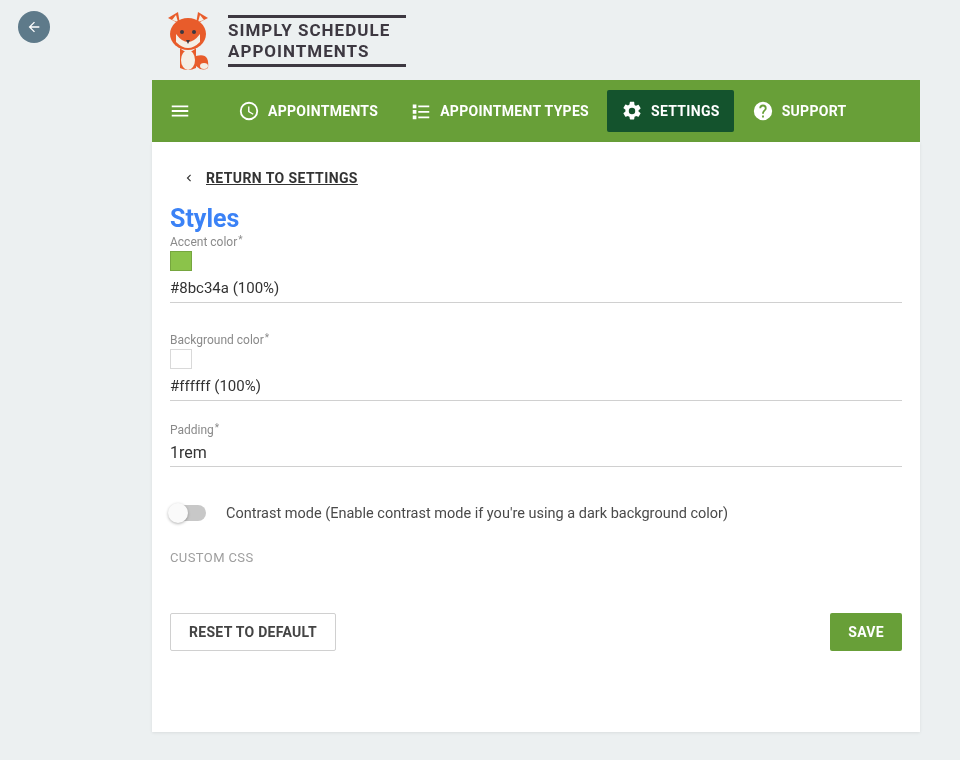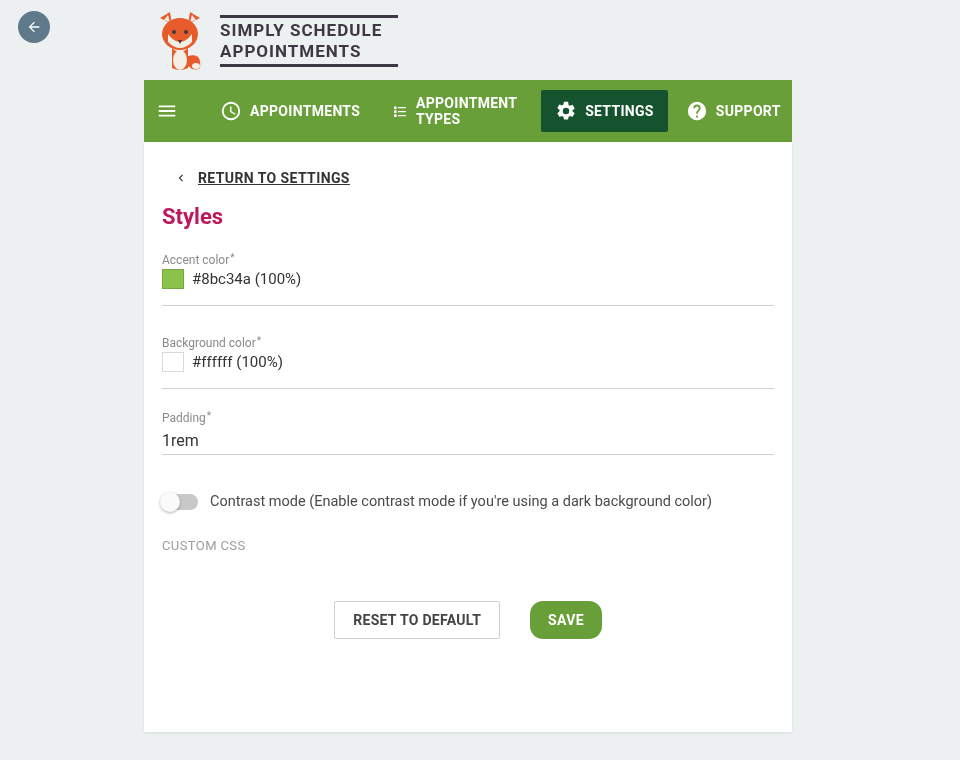--- a/index.html
+++ b/index.html
@@ -22,23 +22,23 @@
     border-radius: 50%;
     background: #5e7a8a;
     display: flex;
     align-items: center;
     justify-content: center;
     cursor: pointer;
   }
   .back-circle svg { width: 16px; height: 16px; fill: #fff; }
   .app {
     position: absolute;
-    left: 144px;
+    left: 152px;
     top: 0;
-    width: 648px;
+    width: 768px;
   }
   .logo-area {
     padding: 10px 0 8px 8px;
     display: flex;
     align-items: center;
     gap: 12px;
   }
   .fox {
     width: 56px;
     height: 62px;
@@ -112,47 +112,47 @@
   .return-label {
     font-weight: 700;
     font-size: 14px;
     letter-spacing: 0.4px;
     color: #333;
   }
   .content {
     padding: 0 18px;
   }
   .page-title {
-    font-size: 22px;
-    font-weight: 700;
-    color: #be185d;
-    margin-bottom: 22px;
+    font-size: 25px;
+    font-weight: 700;
+    color: #3b82f6;
   }
   .field {
     margin-bottom: 14px;
   }
   .field-label {
     font-size: 12px;
     color: #8a8a8a;
     margin-bottom: 2px;
     position: relative;
     display: inline-block;
   }
   .field-label .asterisk {
     font-size: 10px;
     position: relative;
     top: -3px;
     left: 1px;
   }
   .color-row {
     display: flex;
-    align-items: center;
+    align-items: flex-start;
     gap: 8px;
     border-bottom: 1px solid #d0d0d0;
-    padding-bottom: 16px;
+    padding-bottom: 5px;
+    flex-direction: column;
   }
   .swatch {
     width: 22px;
     height: 20px;
     border: 1px solid rgba(0,0,0,0.15);
     cursor: pointer;
   }
   .color-value {
     font-size: 15px;
     color: #333;
@@ -185,22 +185,22 @@
   }
   .helper-link {
     color: #e85c2b;
     font-size: 13px;
     margin-top: 4px;
     display: inline-block;
     cursor: pointer;
   }
   .toggle-row {
     display: flex;
-    align-items: center;
-    gap: 12px;
+    align-items: flex-start;
+    gap: 20px;
     margin-top: 38px;
     margin-bottom: 28px;
   }
   .toggle {
     width: 36px;
     height: 16px;
     background: #c8c8c8;
     border-radius: 10px;
     position: relative;
     cursor: pointer;
@@ -221,21 +221,21 @@
   }
   .section-header {
     color: #9e9e9e;
     font-weight: 400;
     font-size: 13px;
     letter-spacing: 0.4px;
     margin-top: 6px;
   }
   .button-row {
     display: flex;
-    justify-content: center;
+    justify-content: space-between;
     gap: 30px;
     margin-top: 48px;
     padding: 0 0px;
   }
   .btn {
     padding: 10px 18px;
     font-size: 14px;
     font-weight: 700;
     letter-spacing: 0.3px;
     border-radius: 2px;
@@ -244,21 +244,20 @@
     font-family: inherit;
   }
   .btn-secondary {
     background: #fff;
     color: #444;
     border: 1px solid #d0d0d0;
   }
   .btn-primary {
     background: #689f38;
     color: #fff;
-    border-radius: 13px;
   }
 </style>
 </head>
 <body>
 
 <div class="back-circle">
   <svg viewBox="0 0 24 24">
       <path d="M20 11H7.83l5.59-5.59L12 4l-8 8 8 8 1.41-1.41L7.83 13H20v-2z"></path>
     </svg>
 </div>

